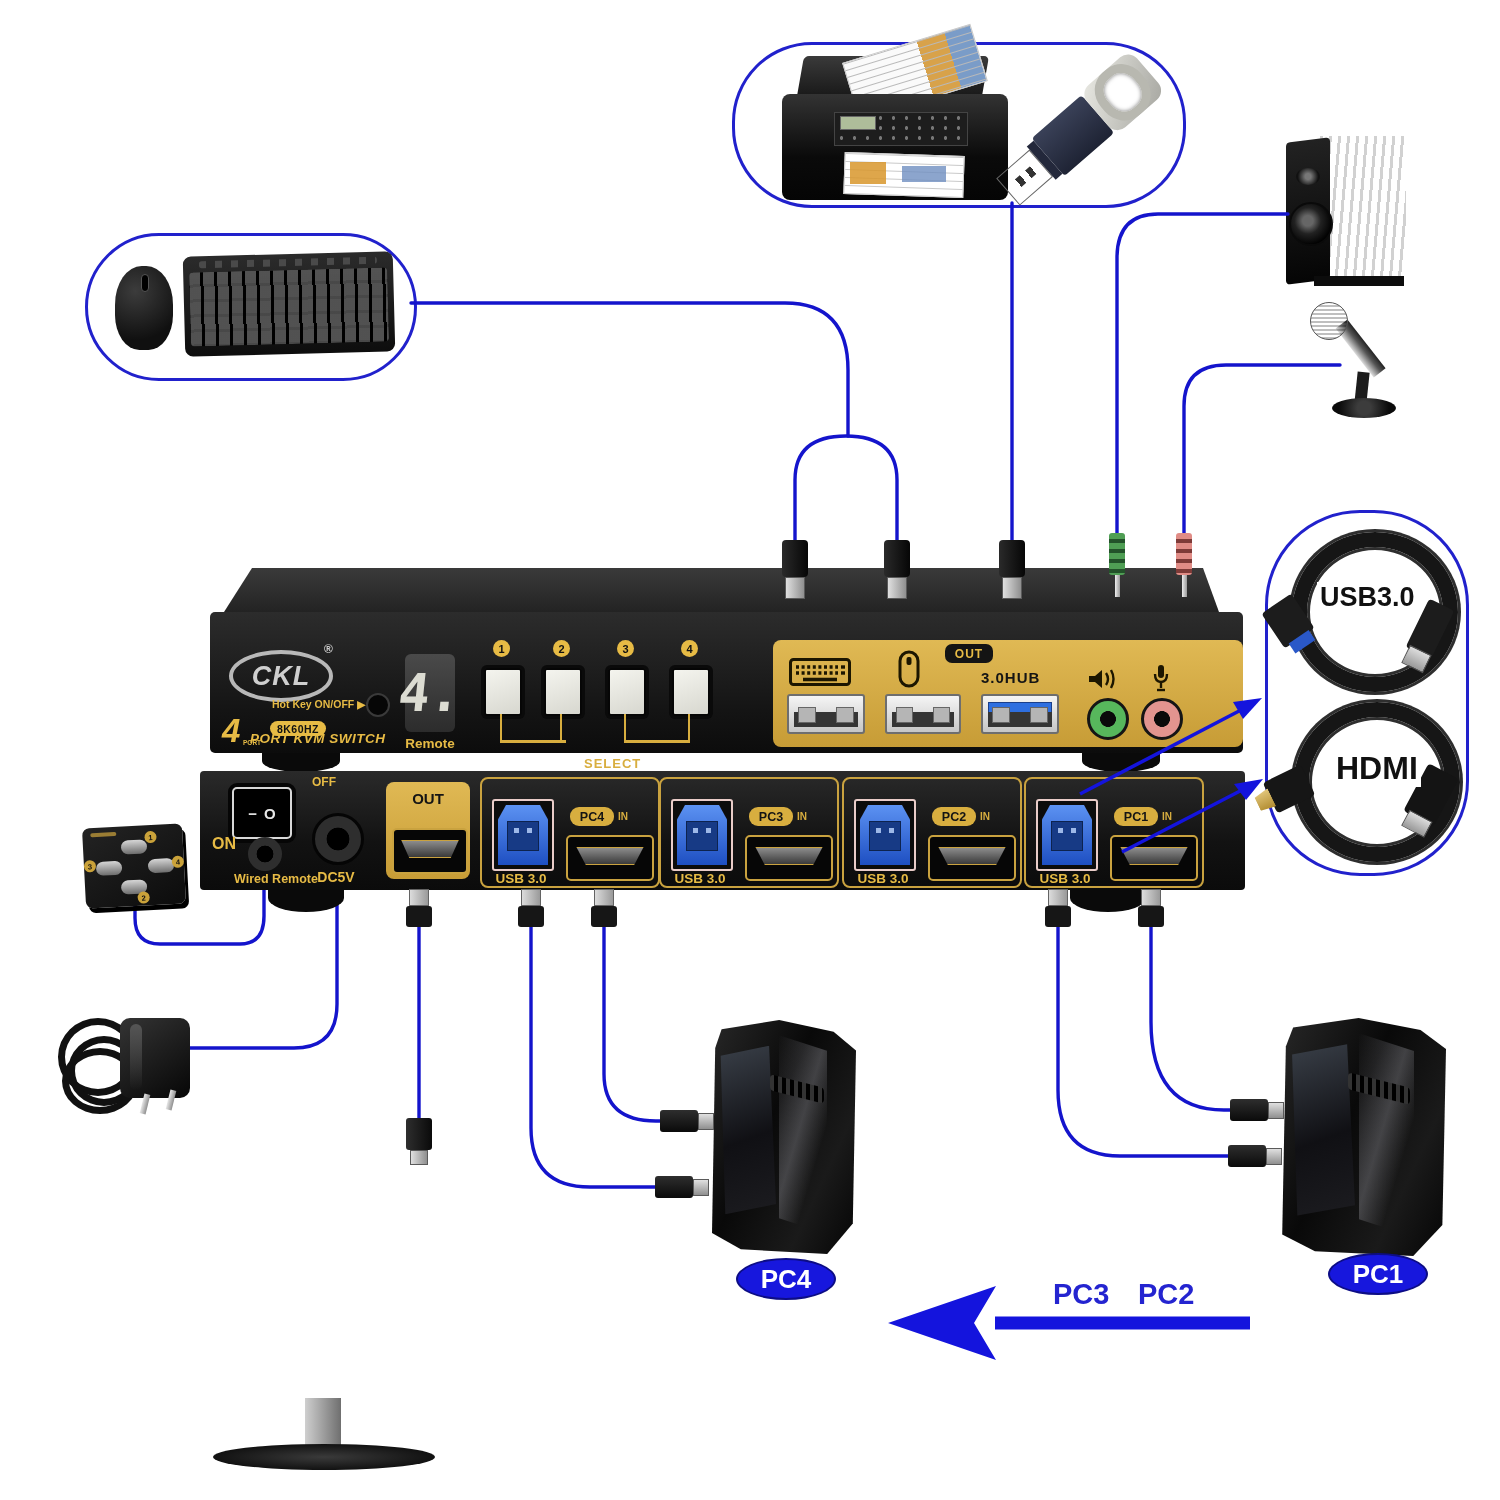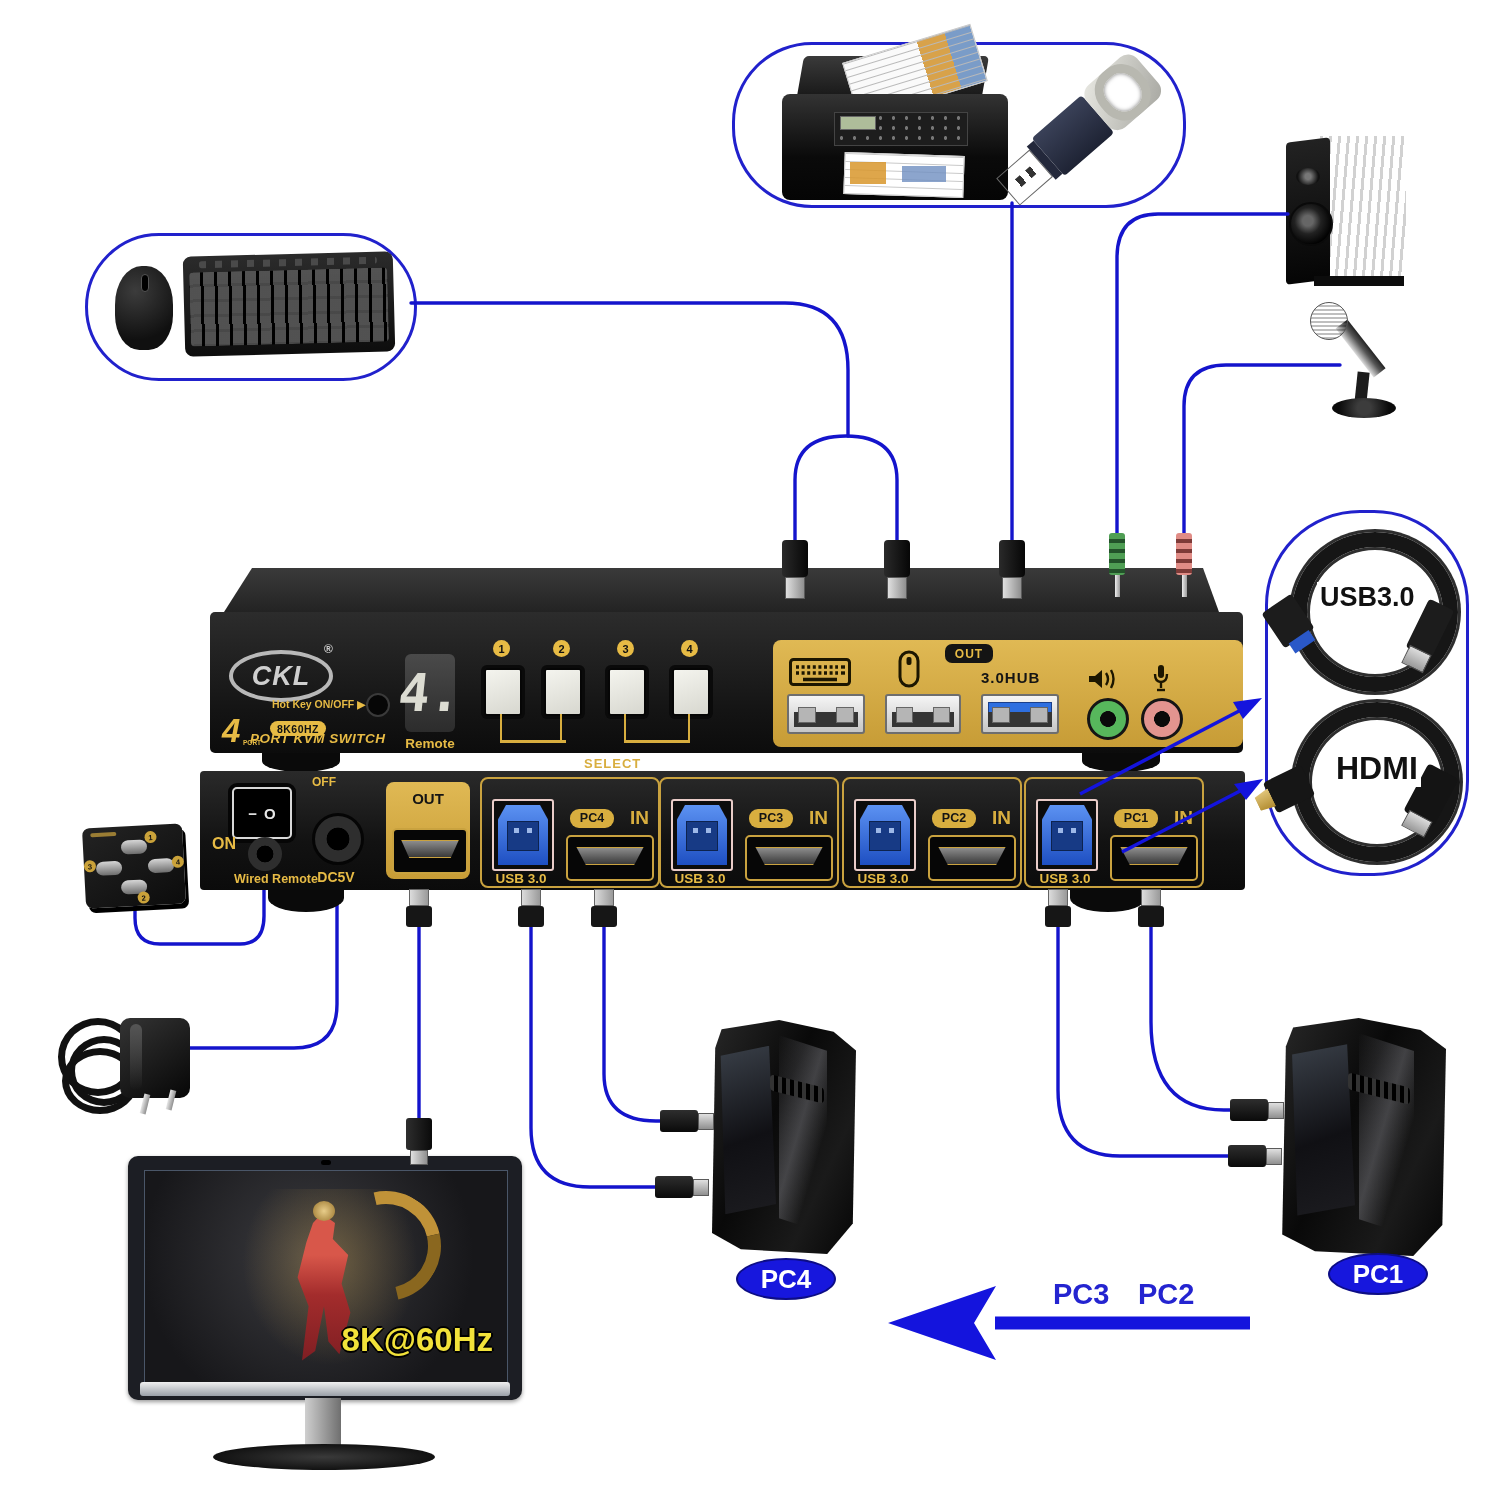--- a/index.html
+++ b/index.html
@@ -80,21 +80,21 @@
   .pgroup{top:6px;width:176px;height:107px;border:2px solid #c9a23f;border-radius:8px;}
   .usbB{left:10px;top:20px;width:58px;height:68px;background:#0c0c0c;border:2px solid #e9ccc8;border-radius:3px;}
   .usbB .plug{position:absolute;inset:4px;background:linear-gradient(180deg,#5c92f2,#1e4fc2);
               clip-path:polygon(16% 0,84% 0,100% 24%,100% 100%,0 100%,0 24%);}
   .usbB .core{position:absolute;left:22%;right:22%;top:30%;bottom:26%;background:#173a85;border:1px solid #0d234f;}
   .usbB .d1,.usbB .d2{position:absolute;top:40%;width:5px;height:5px;background:#9db8e8;}
   .usbB .d1{left:34%;} .usbB .d2{right:34%;}
   .usblab{left:0px;top:92px;width:78px;text-align:center;font-size:13.5px;}
   .pcbadge{background:#d8ae3f;border-radius:9px;color:#141414;font-size:12.5px;font-weight:800;
            width:44px;height:19px;}
-  .inlab{font-size:19px;font-weight:800;color:#d8ae3f;margin-left:16px;}
+  .inlab{font-size:10px;font-weight:800;color:#d8ae3f;margin-left:4px;}
 
   
   .tplug{z-index:12;width:26px;top:540px;} 
   .tplug .body{width:26px;height:37px;background:linear-gradient(90deg,#2a2a2a,#060606);border-radius:4px;}
   .tplug .tip{width:18px;height:20px;margin:0 auto;background:linear-gradient(90deg,#e0e0e0,#8f8f8f);border:1px solid #5a5a5a;}
   .aplug{z-index:12;width:16px;top:533px;}
   .aplug .body{width:16px;height:42px;border-radius:3px;}
   .aplug.green .body{background:repeating-linear-gradient(180deg,#4f9e54 0 6px,#23522a 6px 10px);}
   .aplug.pink .body{background:repeating-linear-gradient(180deg,#e08c86 0 6px,#7e3b38 6px 10px);}
   .aplug .pin{width:5px;height:22px;margin:0 auto;background:linear-gradient(90deg,#eee,#999);}
@@ -527,33 +527,20 @@
     <div class="bodyp"></div>
     <div class="shine"></div>
     <div class="prong" style="left:84px;top:90px"></div>
     <div class="prong" style="left:110px;top:86px"></div>
   </div>
 
   <div class="abs vconn" style="left:406px;top:1118px">
       <div class="body"></div>
       <div class="tip"></div>
     </div>
-  <div class="abs monitor">
-    <div class="cam"></div>
-    <div class="screen">
-      <div class="war">
-        <div class="glow"></div>
-          <div class="wing"></div>
-          <div class="bodyw"></div>
-          <div class="helm"></div>
-      </div>
-      <div class="res">8K@60Hz</div>
-    </div>
-    <div class="bar"></div>
-  </div>
   <div class="abs m-stand"></div>
   <div class="abs m-base"></div>
 
   <div class="abs tower" style="left:696px;top:1020px;width:160px;height:234px">
     <div class="shell"></div>
       <div class="win"></div>
       <div class="streak"></div>
       <div class="vent"></div>
   </div>
   <div class="abs tower" style="left:1264px;top:1018px;width:182px;height:238px">

